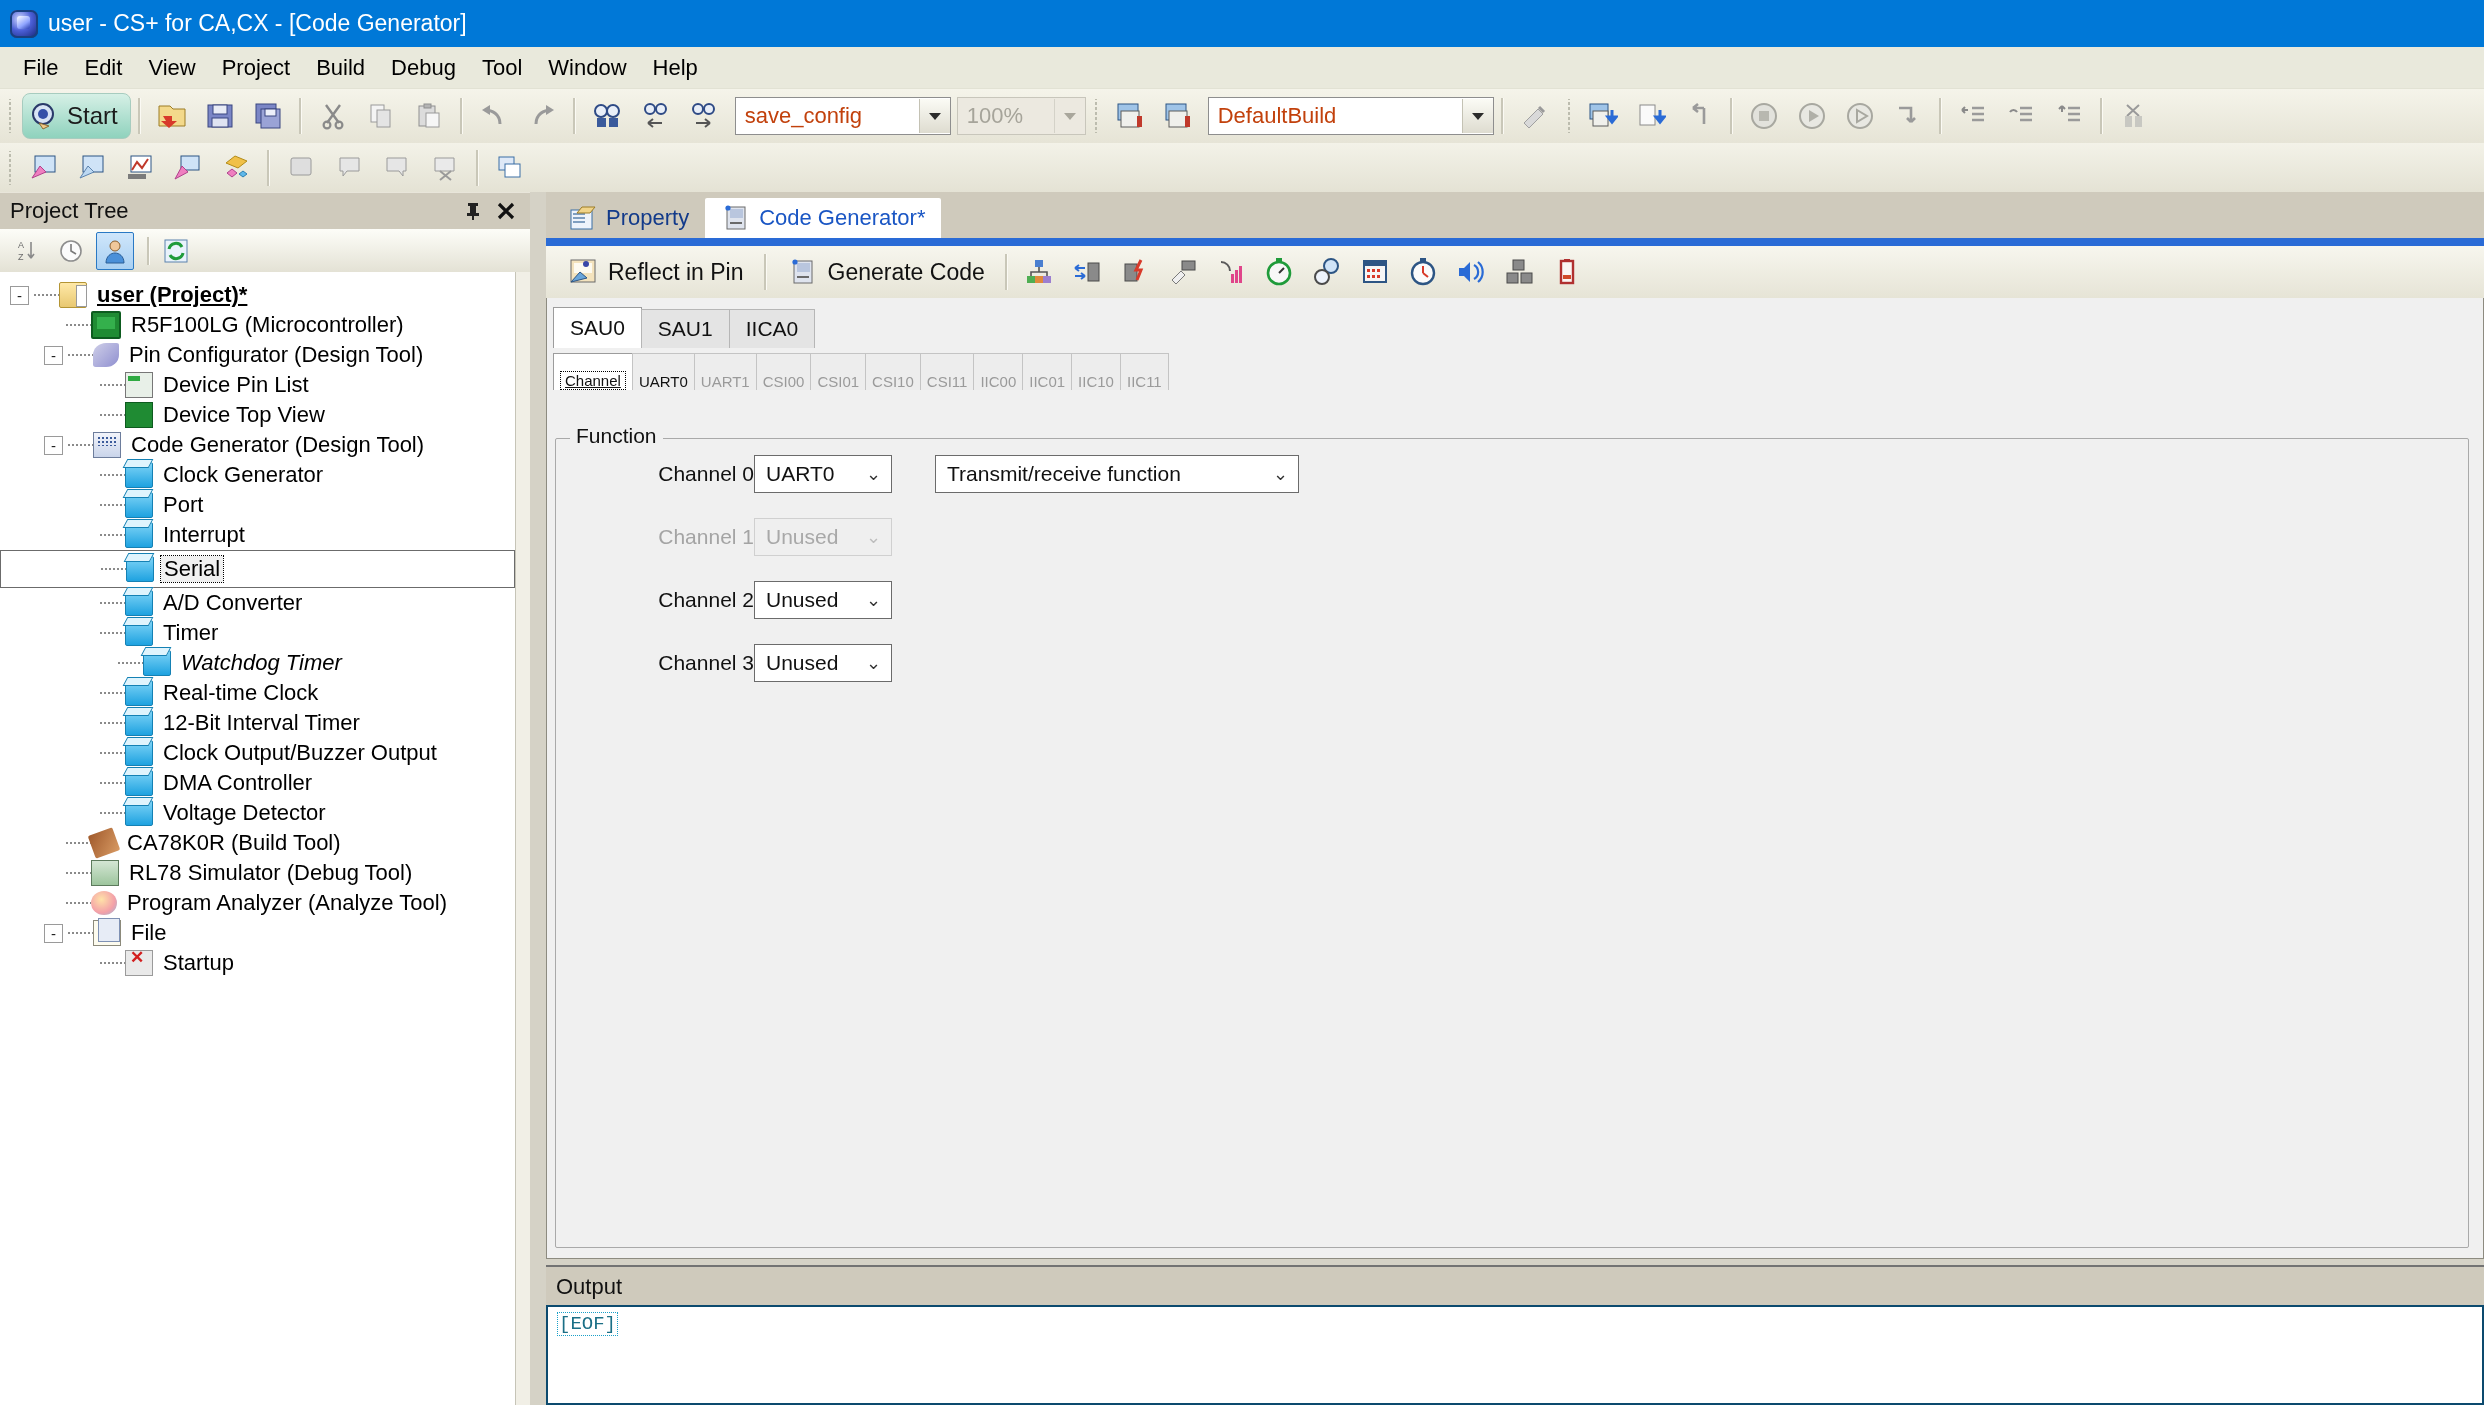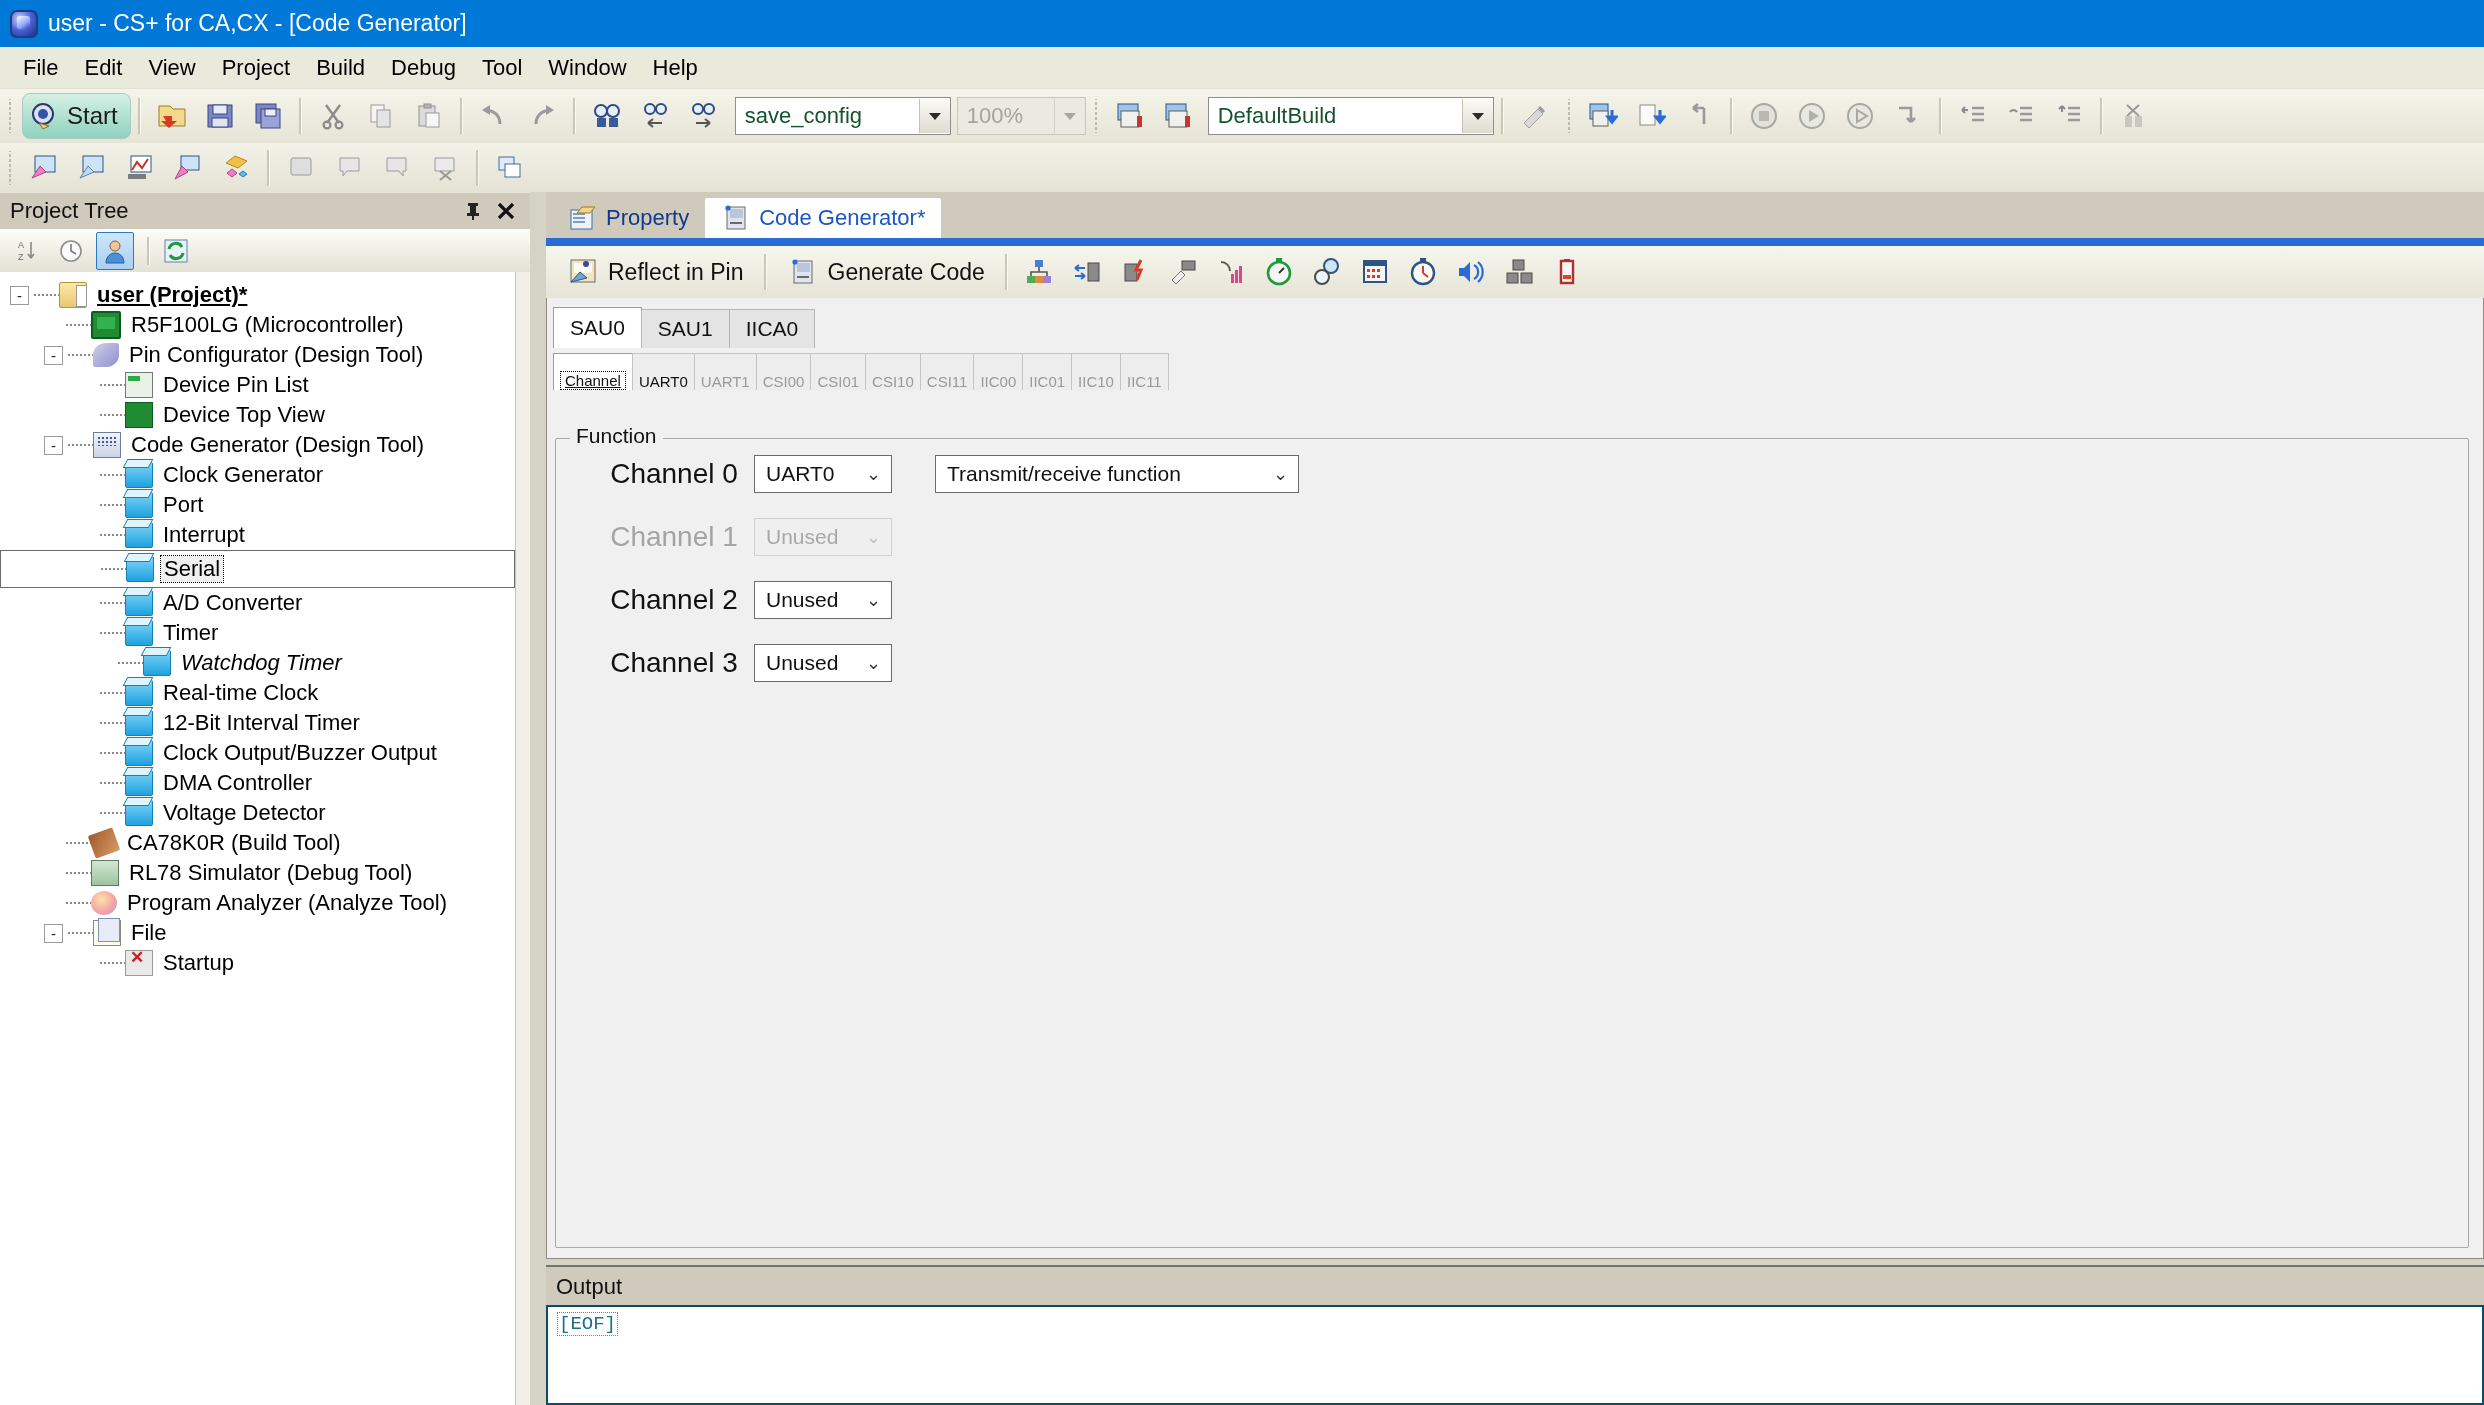--- a/index.html
+++ b/index.html
@@ -36,21 +36,21 @@
   .grip{width:9px;height:34px;margin:0 5px 0 6px;flex:0 0 auto;
     background-image:radial-gradient(#bcbcae 40%,transparent 41%);
     background-size:4px 5px;background-repeat:repeat-y;background-position:2px 2px;}
   .tbbtn{width:42px;height:42px;margin:0 2px;display:flex;align-items:center;justify-content:center;
     border:1px solid transparent;border-radius:3px;flex:0 0 auto;}
   .tsep{width:2px;height:36px;background:#c9c7b8;margin:0 7px;flex:0 0 auto;border-right:1px solid #fbfaf4;}
   .startbtn{display:flex;align-items:center;gap:8px;height:44px;padding:0 12px 0 6px;
     background:linear-gradient(#d6f0e6,#8fd2bd);border:1px solid #a7ccbf;border-radius:8px;margin-left:2px;}
   .startbtn .lbl{font-size:24px;color:#1b1b1b;}
   .combo-tb{height:36px;border:1px solid #8e8e8e;background:#fff;display:flex;align-items:center;
-    padding:0 0 0 9px;font-size:22px;color:#14532d;flex:0 0 auto;}
+    padding:0 0 0 9px;font-size:22px;color:#c2410c;flex:0 0 auto;}
   .combo-tb .arrowbox{width:30px;height:34px;margin-left:auto;
     background:linear-gradient(#fbfbf5,#dedcd0);border-left:1px solid #c4c2b4;
     display:flex;align-items:center;justify-content:center;}
   .combo-dis{border:1px solid #c8c6bb;background:#ece9e0;color:#a6a49a;}
   .combo-dis .arrowbox{background:#ece9e0;border-left:1px solid #d4d2c8;}
   .caret{width:0;height:0;border-left:6px solid transparent;border-right:6px solid transparent;
     border-top:7px solid #2b2b2b;}
   .caret.dis{border-top-color:#a9a79c;}
 
   
@@ -135,21 +135,21 @@
   .t2.enabled{color:#111;}
   .t2.active{background:#fff;border-color:#9c9c9c;color:#111;}
   .t2.active .inner{border:1px dotted #000;padding:0 4px;text-decoration:underline;}
 
   .content{position:absolute;left:0;top:130px;right:0;bottom:0;background:#f0f0f0;}
   .group{position:absolute;left:8px;top:10px;right:14px;bottom:10px;
     border:1px solid #a9a9a9;border-radius:2px;}
   .group .legend{position:absolute;left:14px;top:-15px;background:#f0f0f0;padding:0 6px;
     font-size:21px;color:#111;}
   .frow{position:absolute;display:flex;align-items:center;}
-  .flabel{width:160px;font-size:28px;color:#111;text-align:center;}
+  .flabel{width:160px;font-size:21px;color:#111;text-align:right;}
   .flabel.dis{color:#a4a4a4;}
   .sel{height:38px;border:1px solid #6b6b6b;background:#fff;display:flex;align-items:center;
     padding-left:11px;font-size:21px;color:#111;box-sizing:border-box;}
   .sel .ar{margin-left:auto;margin-right:10px;font-size:18px;color:#333;line-height:1;}
   .sel.dis{border:1px solid #d0d0d0;background:#efefef;color:#a8a8a8;}
   .sel.dis .ar{color:#bdbdbd;}
 
   
   .outputwrap{position:absolute;left:0;right:0;bottom:0;height:140px;}
   .outhead{height:40px;background:#cfcabc;display:flex;align-items:center;padding-left:10px;

